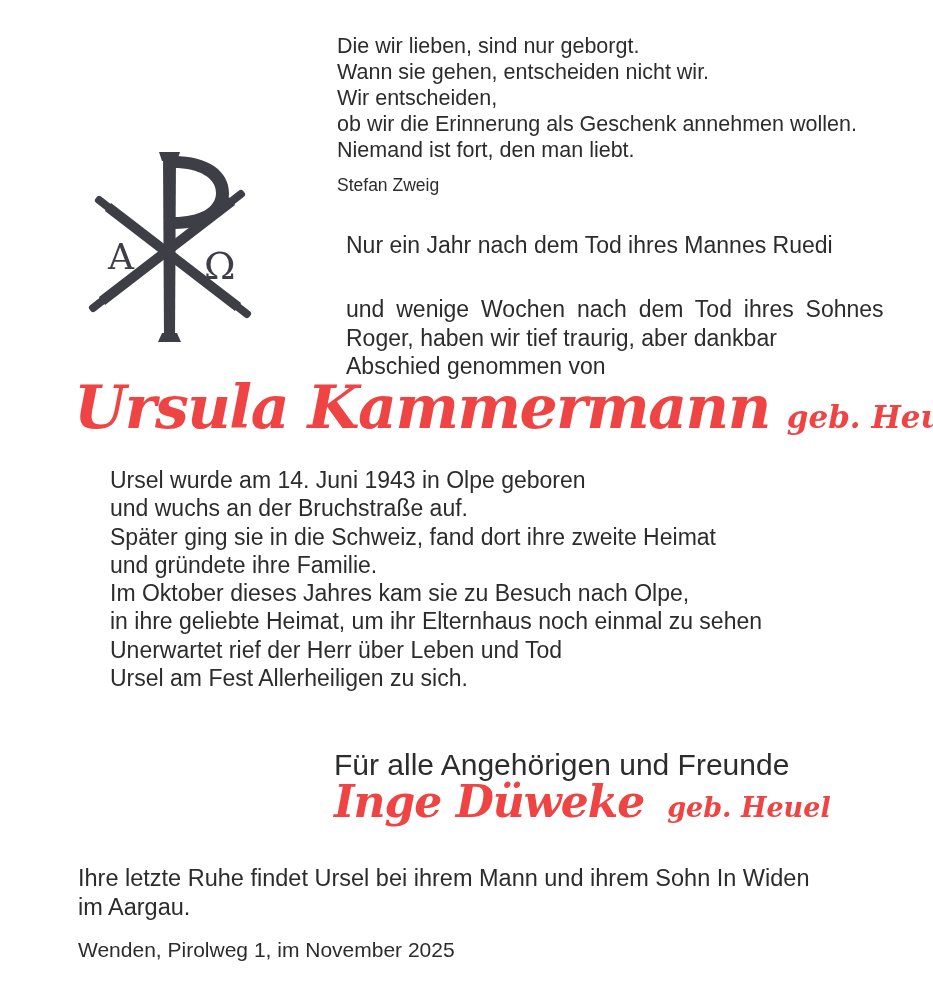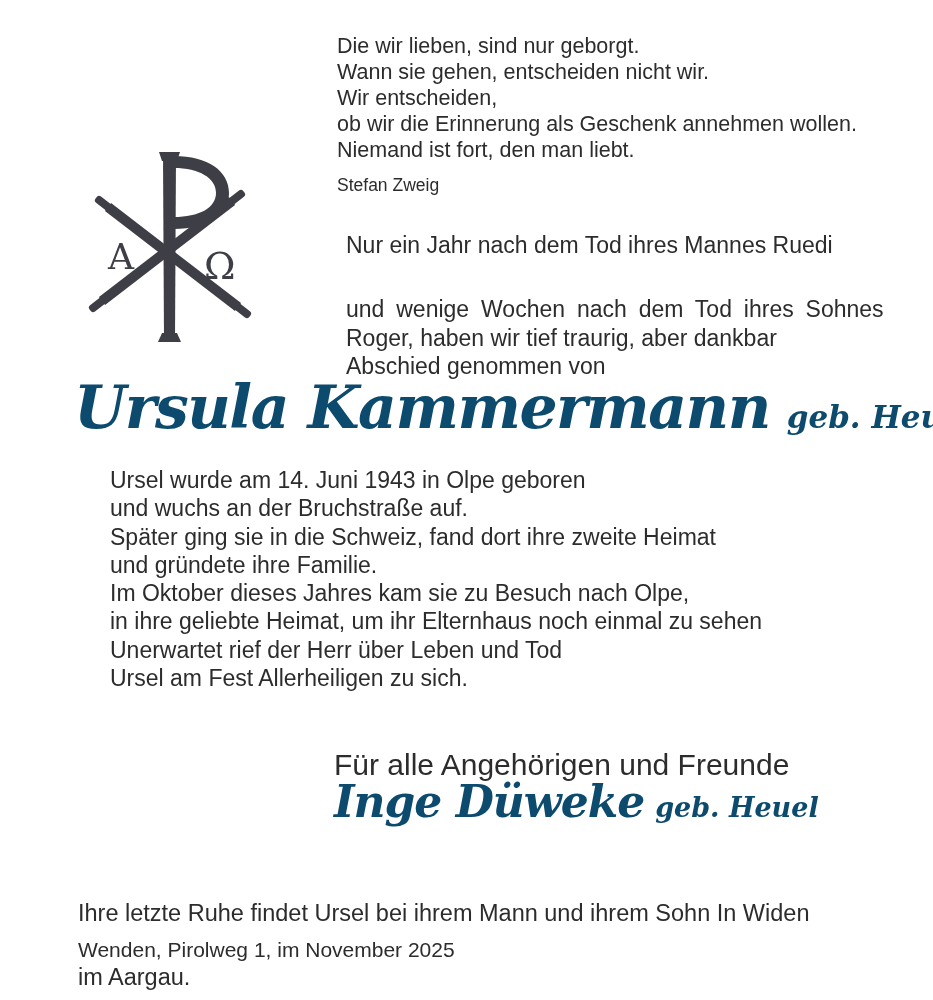--- a/index.html
+++ b/index.html
@@ -25,39 +25,39 @@
   
   .announcement { left: 346px; top: 231px; width: 558px; font-size: 23px; line-height: 28.4px; }
   .announcement .line { white-space: nowrap; }
   .announcement .line:nth-child(2) { word-spacing: 5.5px; margin-top: 36px; }
 
   
   .script {
     font-family: "DejaVu Serif", "Liberation Serif", serif;
     font-style: italic;
     font-weight: 700;
-    color: #0c4a6e;
+    color: #ef4444;
   }
   .deceased { left: 74px; top: 372px; display: flex; align-items: baseline; }
   .deceased-name { font-size: 60px; letter-spacing: -1.5px; white-space: nowrap; }
   .deceased-suffix { font-size: 31px; margin-left: 17px; white-space: nowrap; }
 
   
   .bio { left: 78px; top: 466px; font-size: 23px; line-height: 28.3px; }
   .bio .line { white-space: nowrap; margin-left: 32px; }
 
   
   .dedication { left: 334px; top: 748px; font-size: 30px; }
-  .signer-row { left: 334px; top: 776px; display: flex; align-items: baseline; }
+  .signer-row { left: 334px; top: 776px; display: flex; align-items: baseline; gap: 12px; }
   .signer-name { font-size: 44px; letter-spacing: -1px; white-space: nowrap; }
   .signer-suffix { font-size: 27px; margin-left: 11px; white-space: nowrap; }
 
   
   .resting { left: 78px; top: 864px; font-size: 23.5px; line-height: 28.5px; }
-  .resting .line { white-space: nowrap; margin-top: 35px; }
+  .resting .line { white-space: nowrap; }
   .dateline { left: 78px; top: 938px; font-size: 21px; }
 </style>
 </head>
 <body>
 
 <div class="page">
 
   <div class="abs quote">
     <div class="line">Die wir lieben, sind nur geborgt.</div>
     <div class="line">Wann sie gehen, entscheiden nicht wir.</div>

